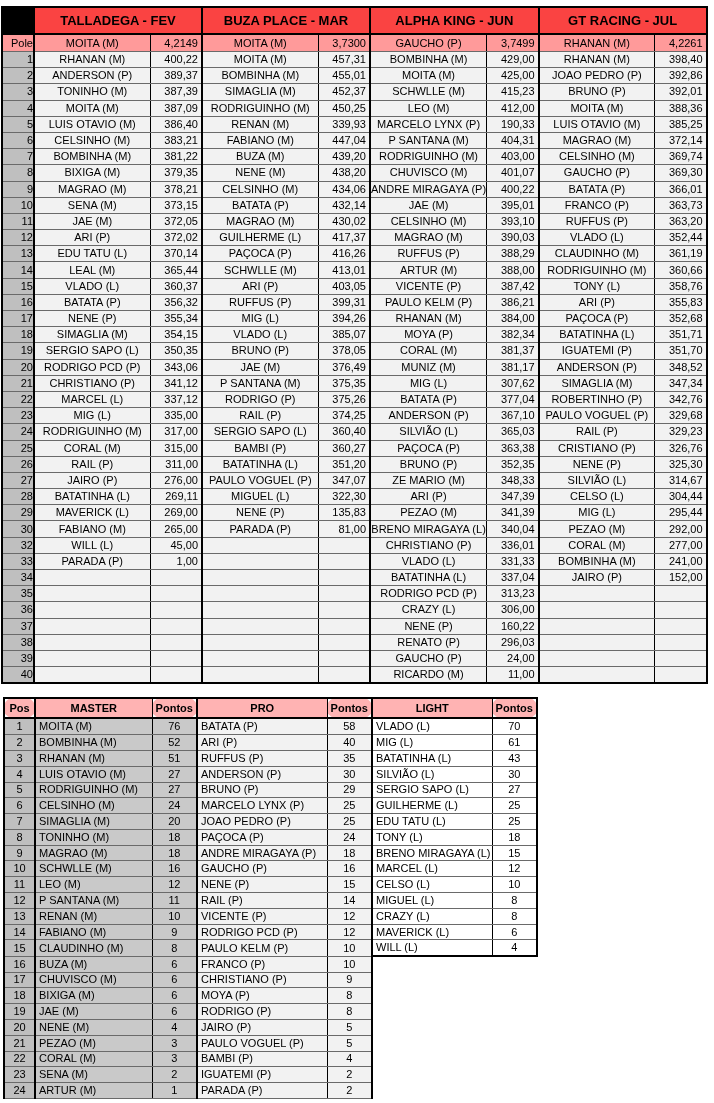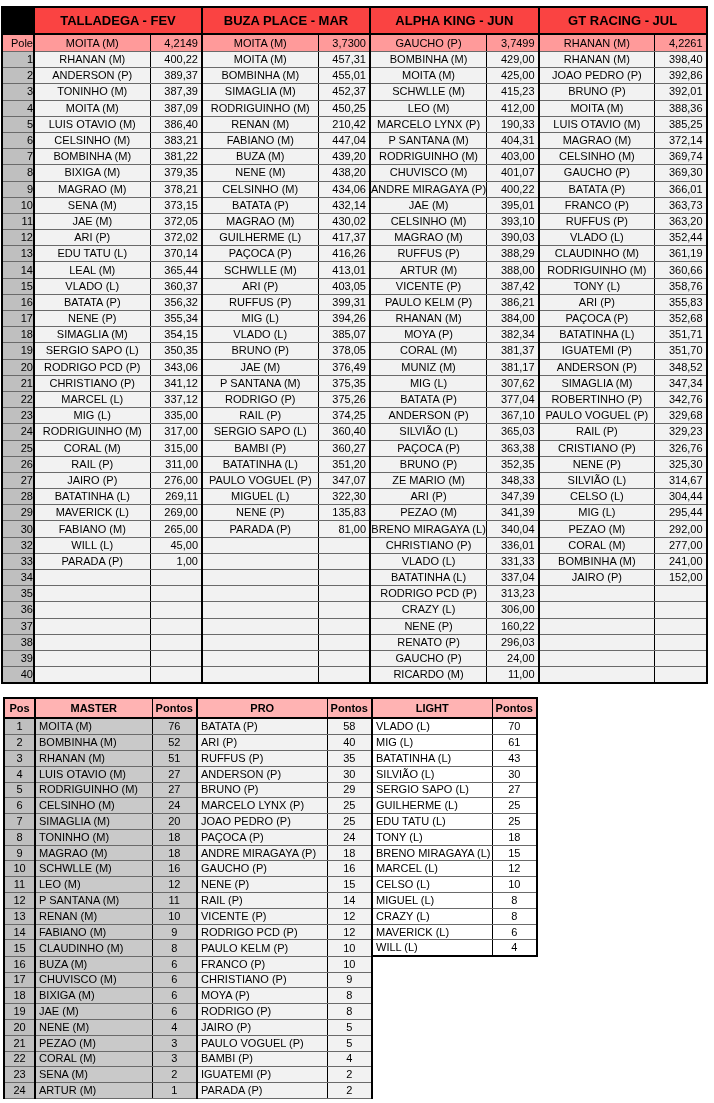--- a/index.html
+++ b/index.html
@@ -33,21 +33,21 @@
   #standings{margin:13px 0 0 2px;}
   #standings td,#standings th{
     font-size:11px;height:14.8px;
     border-top:1px solid var(--grid-thin);border-bottom:1px solid var(--grid-thin);
   }
   #standings .s-head{
     background:var(--pink);font-weight:bold;text-align:center;height:18px;
     border-top:2px solid #000;border-bottom:2px solid #000;
     border-left:1px solid #000;border-right:1px solid #000;
   }
-  #standings .s-head.hb{border-right:2px solid #000;}
+  #standings .s-head.hb{border-right:2px solid #000;border-radius:9px;}
   #standings .s-head.hl{border-left:2px solid #000;}
   #standings .s-pos{
     background:var(--numgray);text-align:center;font-weight:normal;
     border-left:2px solid #000;border-right:2px solid #000;
   }
   #standings .s-name{text-align:left;padding-left:3px;border-right:1px solid #000;}
   #standings .s-pts{text-align:center;border-right:2px solid #000;}
   #standings .c0{background:var(--mgray);}
   #standings .c1{background:var(--probg);}
   #standings .c2{background:var(--lightbg);}
@@ -134,21 +134,21 @@
           <td class="name">LEO (M)</td>
           <td class="pts">412,00</td>
           <td class="name">MOITA (M)</td>
           <td class="pts">388,36</td>
         </tr>
         <tr>
           <th class="rownum">5</th>
           <td class="name">LUIS OTAVIO (M)</td>
           <td class="pts">386,40</td>
           <td class="name">RENAN (M)</td>
-          <td class="pts">210,42</td>
+          <td class="pts">339,93</td>
           <td class="name">MARCELO LYNX (P)</td>
           <td class="pts">190,33</td>
           <td class="name">LUIS OTAVIO (M)</td>
           <td class="pts">385,25</td>
         </tr>
         <tr>
           <th class="rownum">6</th>
           <td class="name">CELSINHO (M)</td>
           <td class="pts">383,21</td>
           <td class="name">FABIANO (M)</td>

